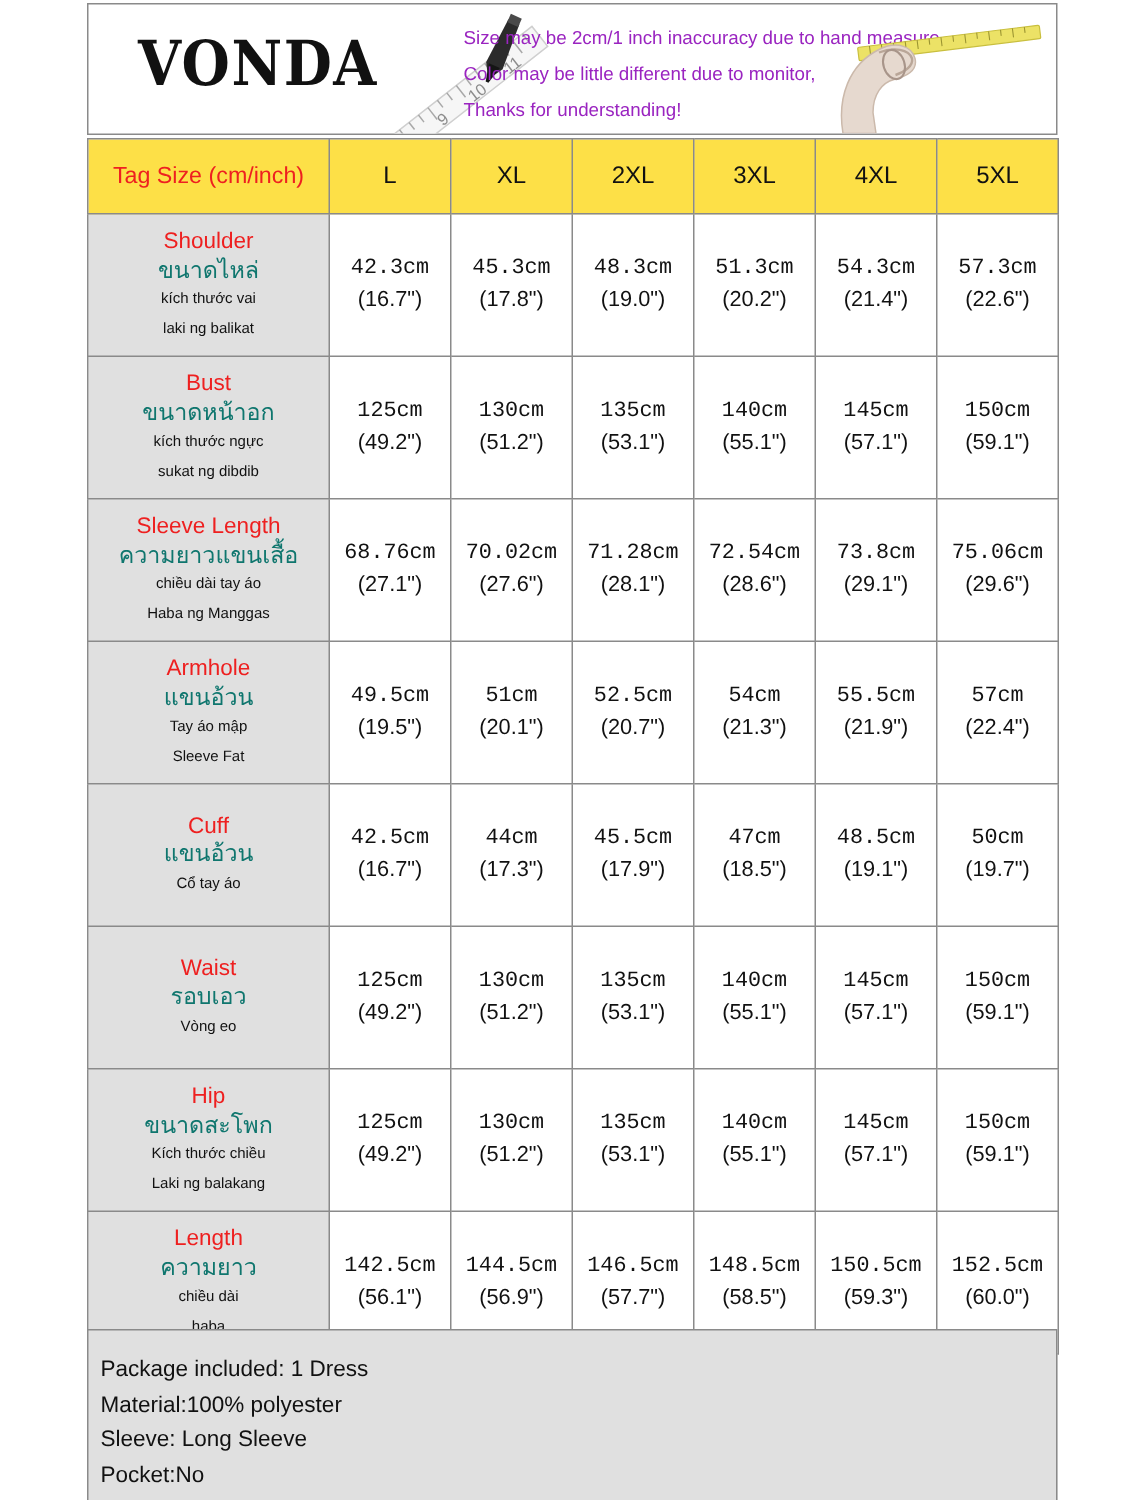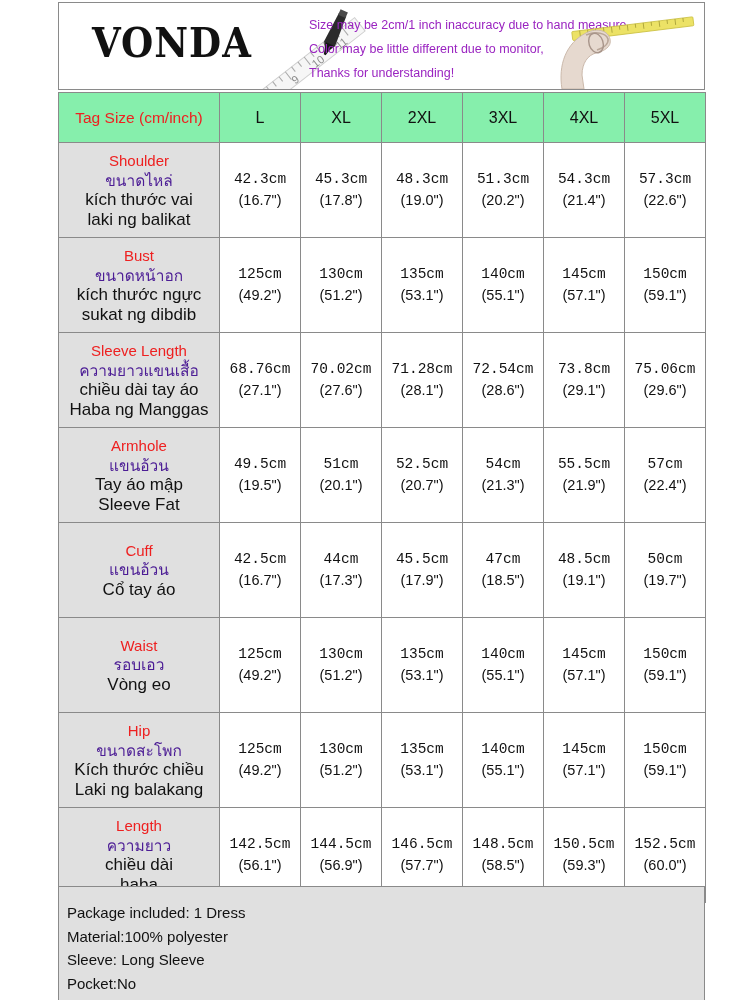--- a/index.html
+++ b/index.html
@@ -96,21 +96,21 @@
     text-align: center;
     vertical-align: middle;
     font-family: "Liberation Sans", sans-serif;
     padding: 0;
   }
   col.c-label { width: 161px; }
   col.c-size  { width: 81px;  }
 
   
   .hdr td {
-    background: #86efac;
+    background: #fde047;
     height: 49px;
     font-size: 16px;
     color: #111111;
     margin-top: 44px;
   }
   .hdr td.hdr-label {
     color: #ee2020;
     font-size: 15.5px;
   }
 
@@ -121,25 +121,25 @@
     line-height: 19.5px;
     padding: 2px 3px;
   }
   .lbl-en {
     color: #ee2020;
     font-size: 15px;
     display: block;
   }
   .lbl-xx {
     color: #111111;
-    font-size: 17px;
+    font-size: 10px;
     display: block;
   }
   .lbl-th {
-    color: #4c1d95;
+    color: #0f766e;
     font-size: 15.5px;
     display: block;
   }
 
   
   td.val-cell {
     background: #ffffff;
     height: 90px;
     font-size: 14.5px;
     color: #111111;

